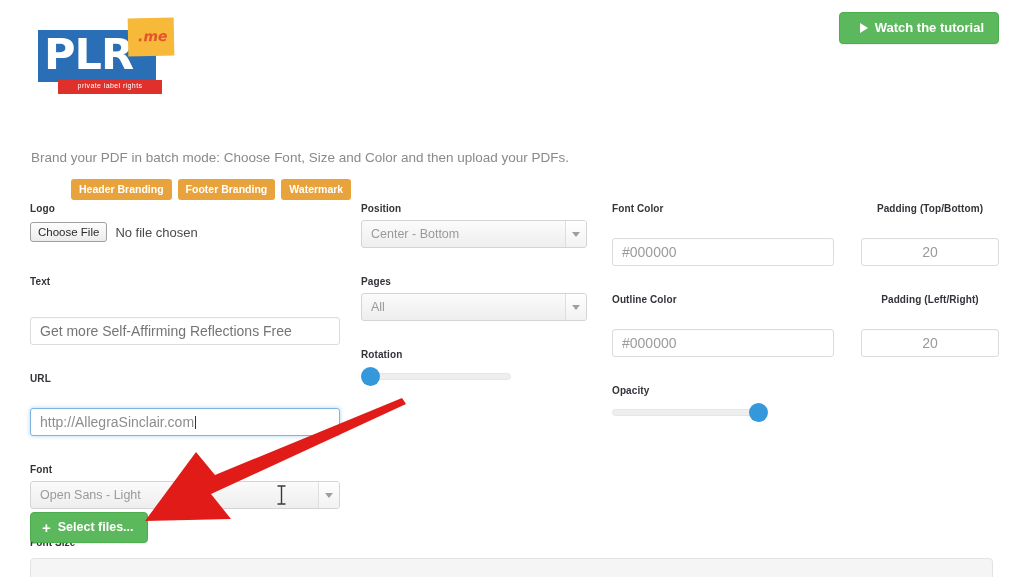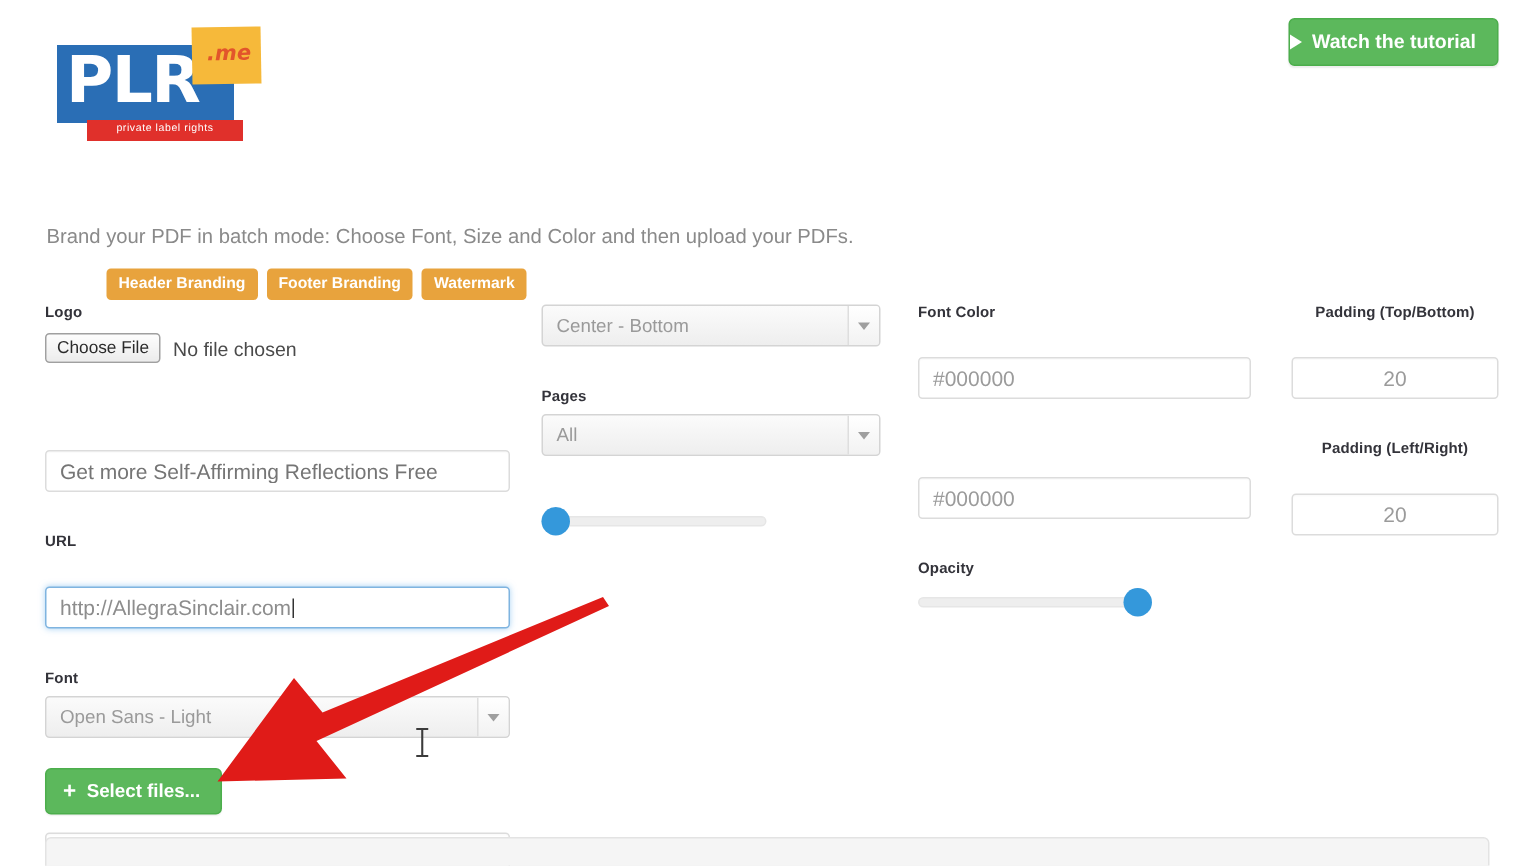--- a/index.html
+++ b/index.html
@@ -35,21 +35,21 @@
     position:absolute;left:25px;top:62px;width:104px;height:14px;background:#e0302b;
   }
   .logo-red span{
     position:absolute;left:0;top:2px;width:104px;text-align:center;
     font-size:7px;color:#ffffff;letter-spacing:.4px;
   }
 
   .tutorial-btn{
     position:absolute;right:25px;top:12px;
     background:#5cb85c;border:1px solid #4cae4c;border-radius:4px;
-    padding:7px 14px 8px 0;
+    padding:7px 14px 8px 20px;
     color:#ffffff;font-size:13px;font-weight:bold;
     display:flex;align-items:center;gap:7px;cursor:pointer;
     box-shadow:0 1px 1px rgba(0,0,0,.07);
   }
   .tri{
     width:0;height:0;border-left:8px solid #fff;
     border-top:5px solid transparent;border-bottom:5px solid transparent;
   }
 
   .page-title{
@@ -201,20 +201,21 @@
       <span class="lbl">Logo</span>
       <div class="filerow">
         <span class="choose">Choose File</span>
         <span class="nofile">No file chosen</span>
       </div>
     </div>
 
     <div class="gap-a"></div>
 
     <div class="fld">
+      <span class="lbl">Text</span>
       <input class="inp" type="text" placeholder="Get more Self-Affirming Reflections Free" style="">
     </div>
 
     <div class="gap-b"></div>
 
     <div class="fld">
       <span class="lbl">URL</span>
       <div class="inp focused">
         <span>http://AllegraSinclair.com</span><span class="caret"></span>
       </div>
@@ -243,20 +244,21 @@
         <span class="spinner">
           <i class="sp-up"></i>
           <i class="sp-dn"></i>
         </span>
       </div>
     </div>
   </div>
 
   <div class="col col2">
     <div class="fld">
+      <span class="lbl">Position</span>
       <div class="sel">
         <span>Center - Bottom</span>
         <span class="arrowbox">
             <i class="caret-dn"></i>
           </span>
       </div>
     </div>
 
     <div class="gap-b"></div>
 
@@ -266,38 +268,40 @@
         <span>All</span>
         <span class="arrowbox">
             <i class="caret-dn"></i>
           </span>
       </div>
     </div>
 
     <div class="gap-b"></div>
 
     <div class="fld">
+      <span class="lbl">Rotation</span>
       <div class="slider">
         <div class="track" style="left:0;width:150px;"></div>
         <div class="knob" style="left:0px;"></div>
       </div>
     </div>
   </div>
 
   <div class="col col3">
     <div class="fld">
       <span class="lbl">Font Color</span>
       <div class="inp">
         <span>#000000</span>
       </div>
     </div>
 
     <div class="gap-b"></div>
 
     <div class="fld">
+      <span class="lbl">Outline Color</span>
       <div class="inp">
         <span>#000000</span>
       </div>
     </div>
 
     <div class="gap-b"></div>
 
     <div class="fld">
       <span class="lbl">Opacity</span>
       <div class="slider">

